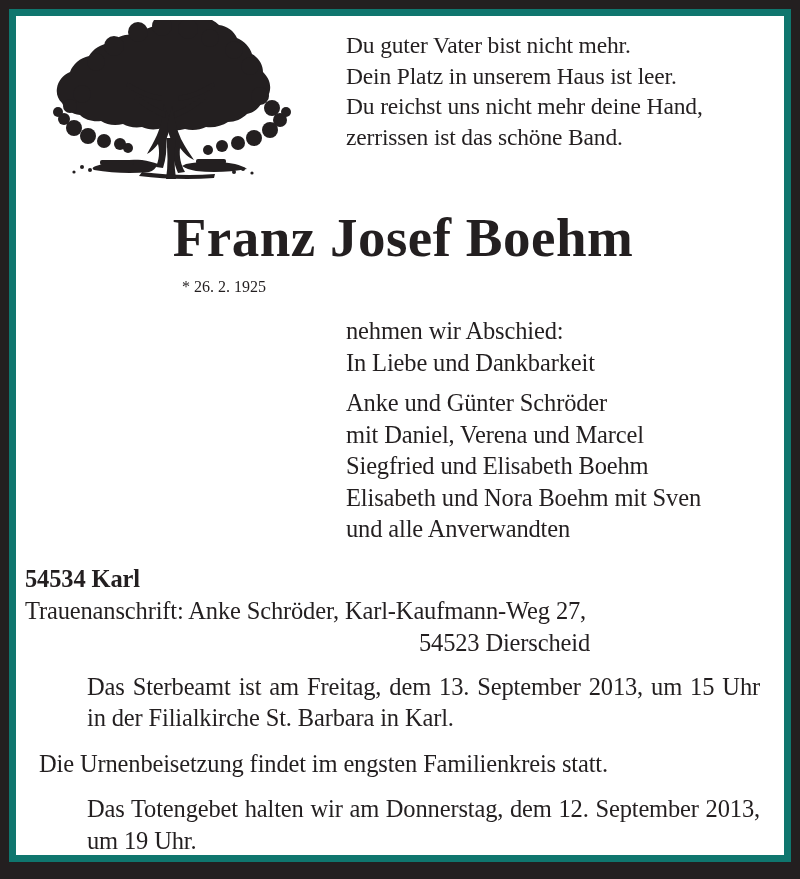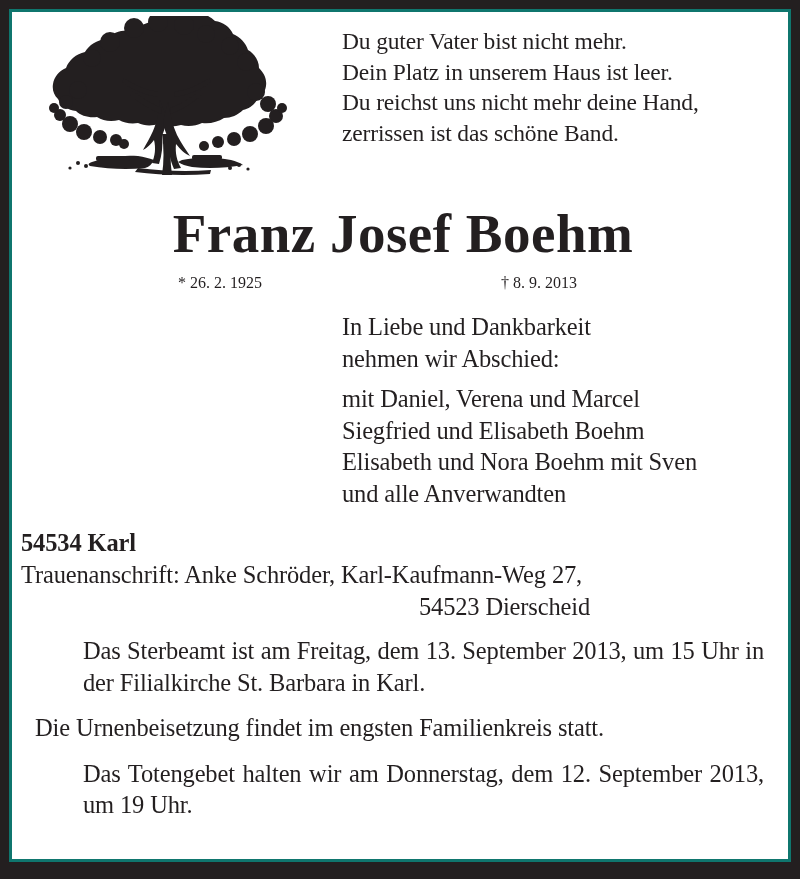--- a/index.html
+++ b/index.html
@@ -23,21 +23,21 @@
     height: 879px;
     background: #231f20;
     padding: 9px 9px 17px 9px;
   }
   #obituary-inner {
     position: relative;
     box-sizing: border-box;
     width: 100%;
     height: 100%;
     background: #ffffff;
-    border: 3px solid #0f766e;
+    border: 7px solid #0f766e;
     overflow: hidden;
   }
 
   
   .top-area {
     position: relative;
     height: 185px;
   }
 
   .tree-wrap {
@@ -208,27 +208,27 @@
         <div>Dein Platz in unserem Haus ist leer.</div>
         <div>Du reichst uns nicht mehr deine Hand,</div>
         <div>zerrissen ist das schöne Band.</div>
       </div>
     </div>
 
     <div class="name-line">Franz Josef Boehm</div>
 
     <div class="dates">
       <span class="date-birth">* 26. 2. 1925</span>
-      <span class="date-death">† 8. 9. 2013</span>
     </div>
 
     <div class="mourners">
+      <div>nehmen wir Abschied:</div>
       <div>In Liebe und Dankbarkeit</div>
-      <div>nehmen wir Abschied:</div>
       <div class="gap"></div>
+      <div>Anke und Günter Schröder</div>
       <div>mit Daniel, Verena und Marcel</div>
       <div>Siegfried und Elisabeth Boehm</div>
       <div>Elisabeth und Nora Boehm mit Sven</div>
       <div>und alle Anverwandten</div>
     </div>
 
     <div class="address">
       <div class="city">54534 Karl</div>
       <div class="street">Trauenanschrift: Anke Schröder, Karl-Kaufmann-Weg 27,</div>
       <div class="town">54523 Dierscheid</div>

